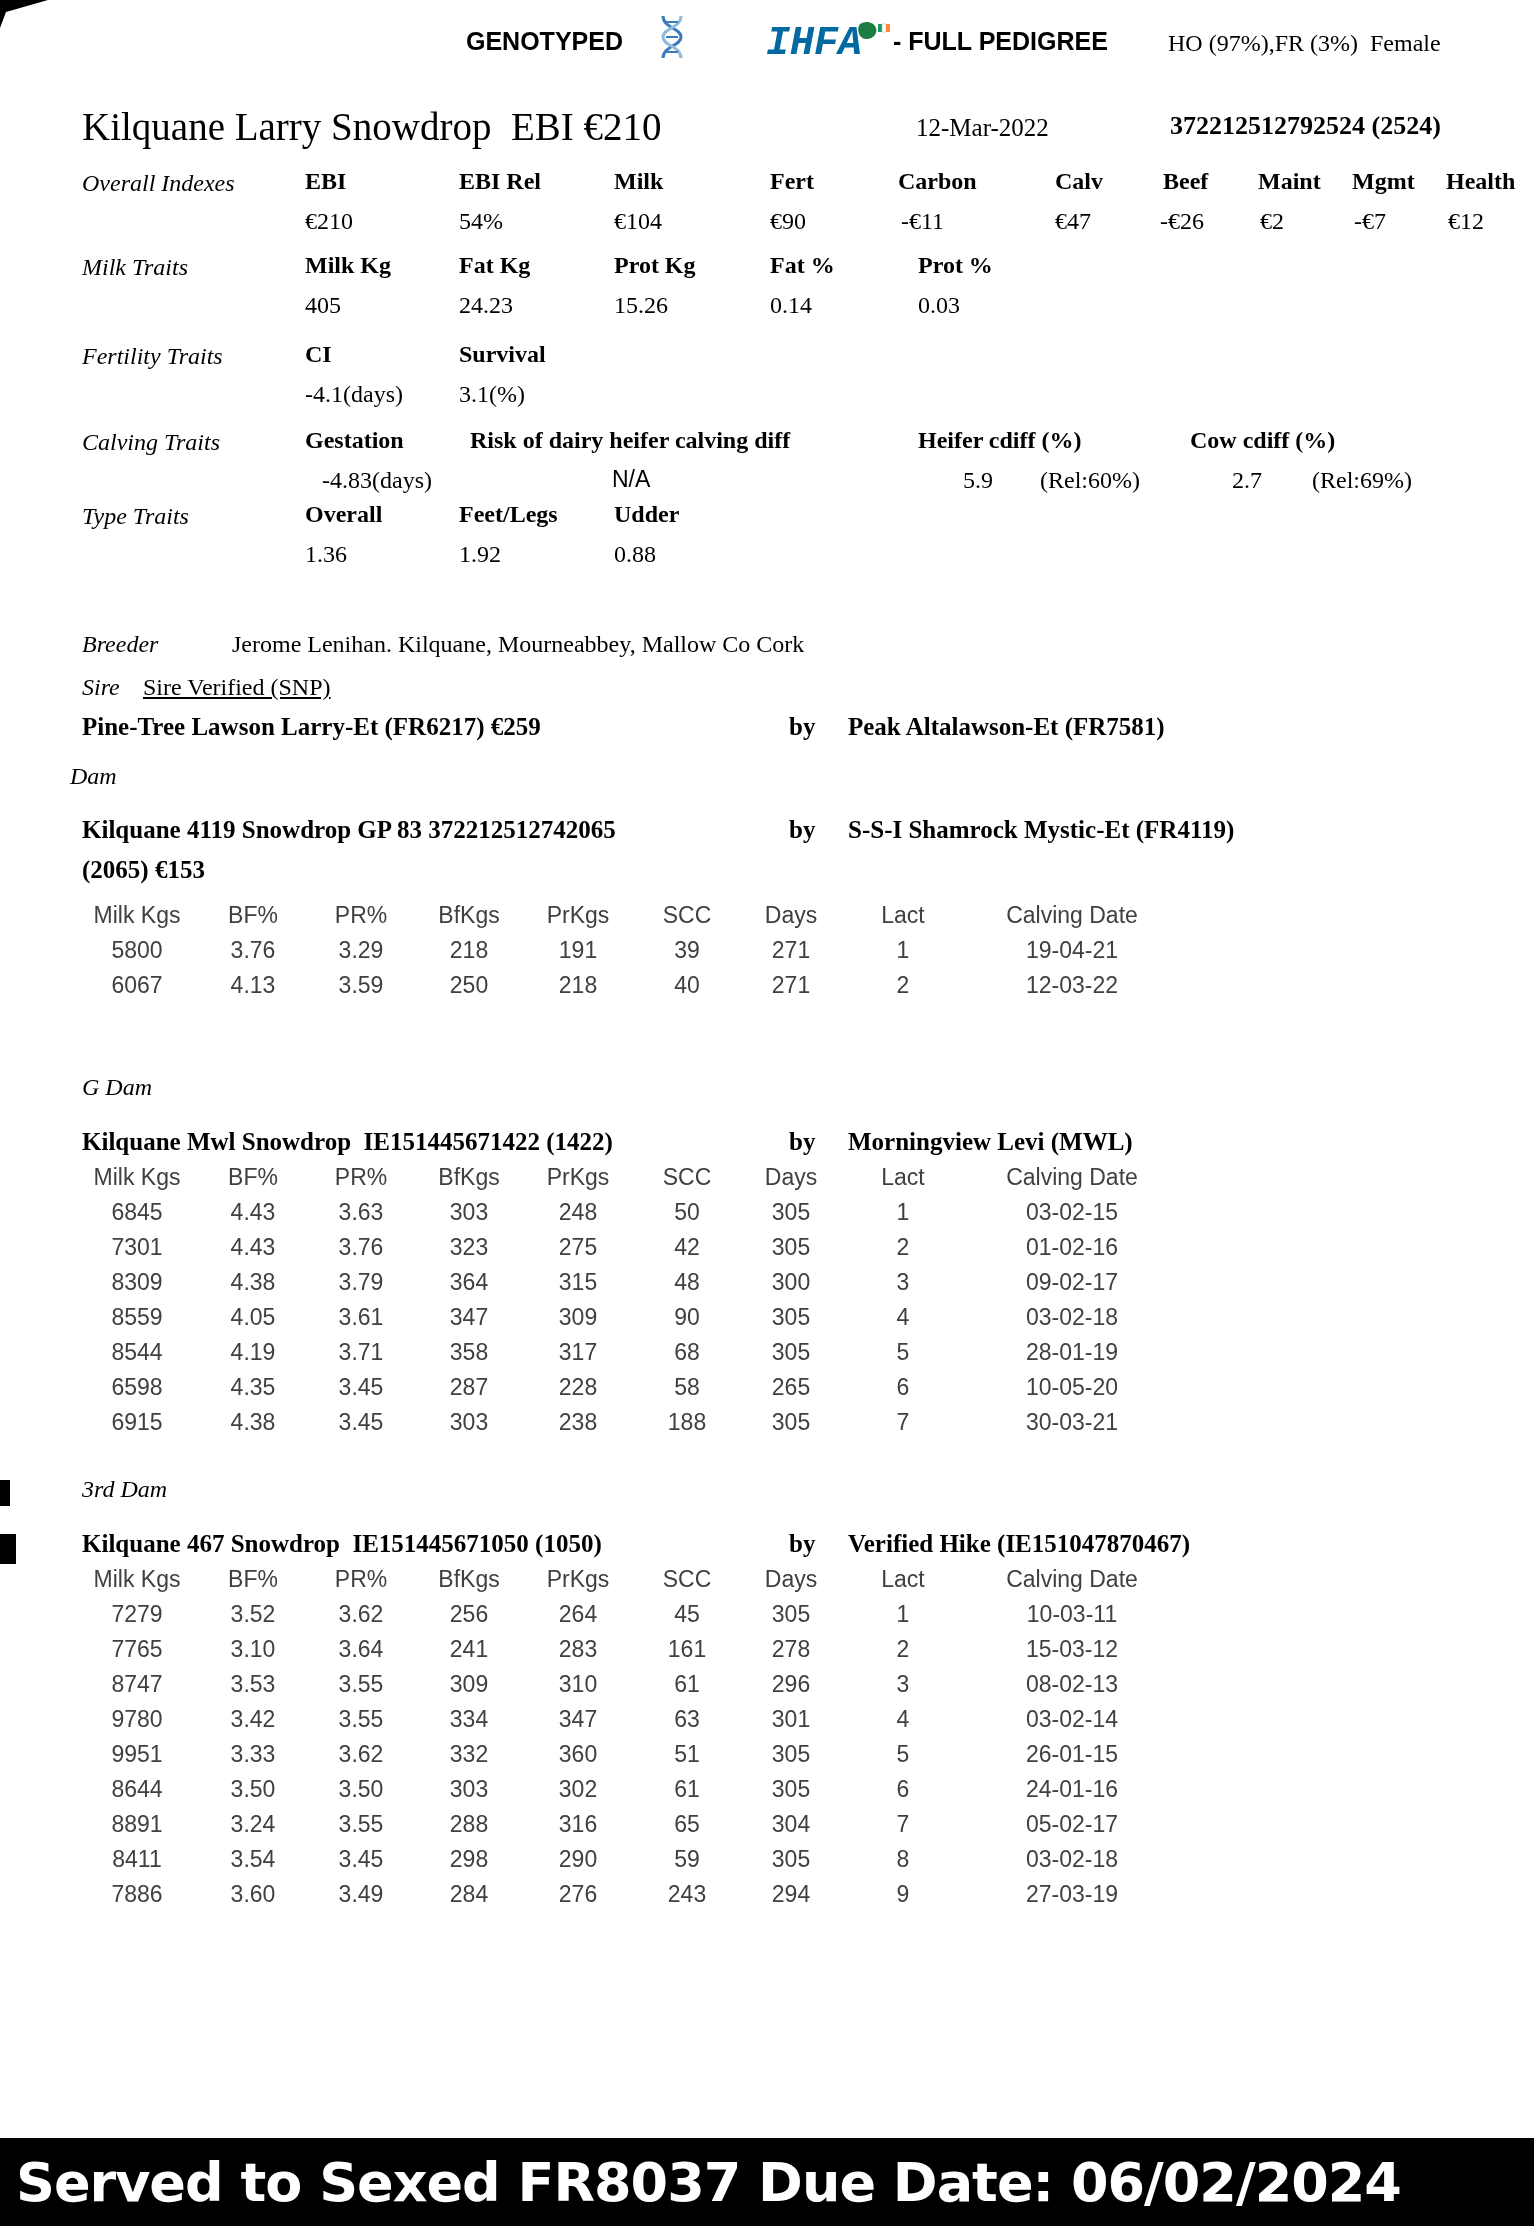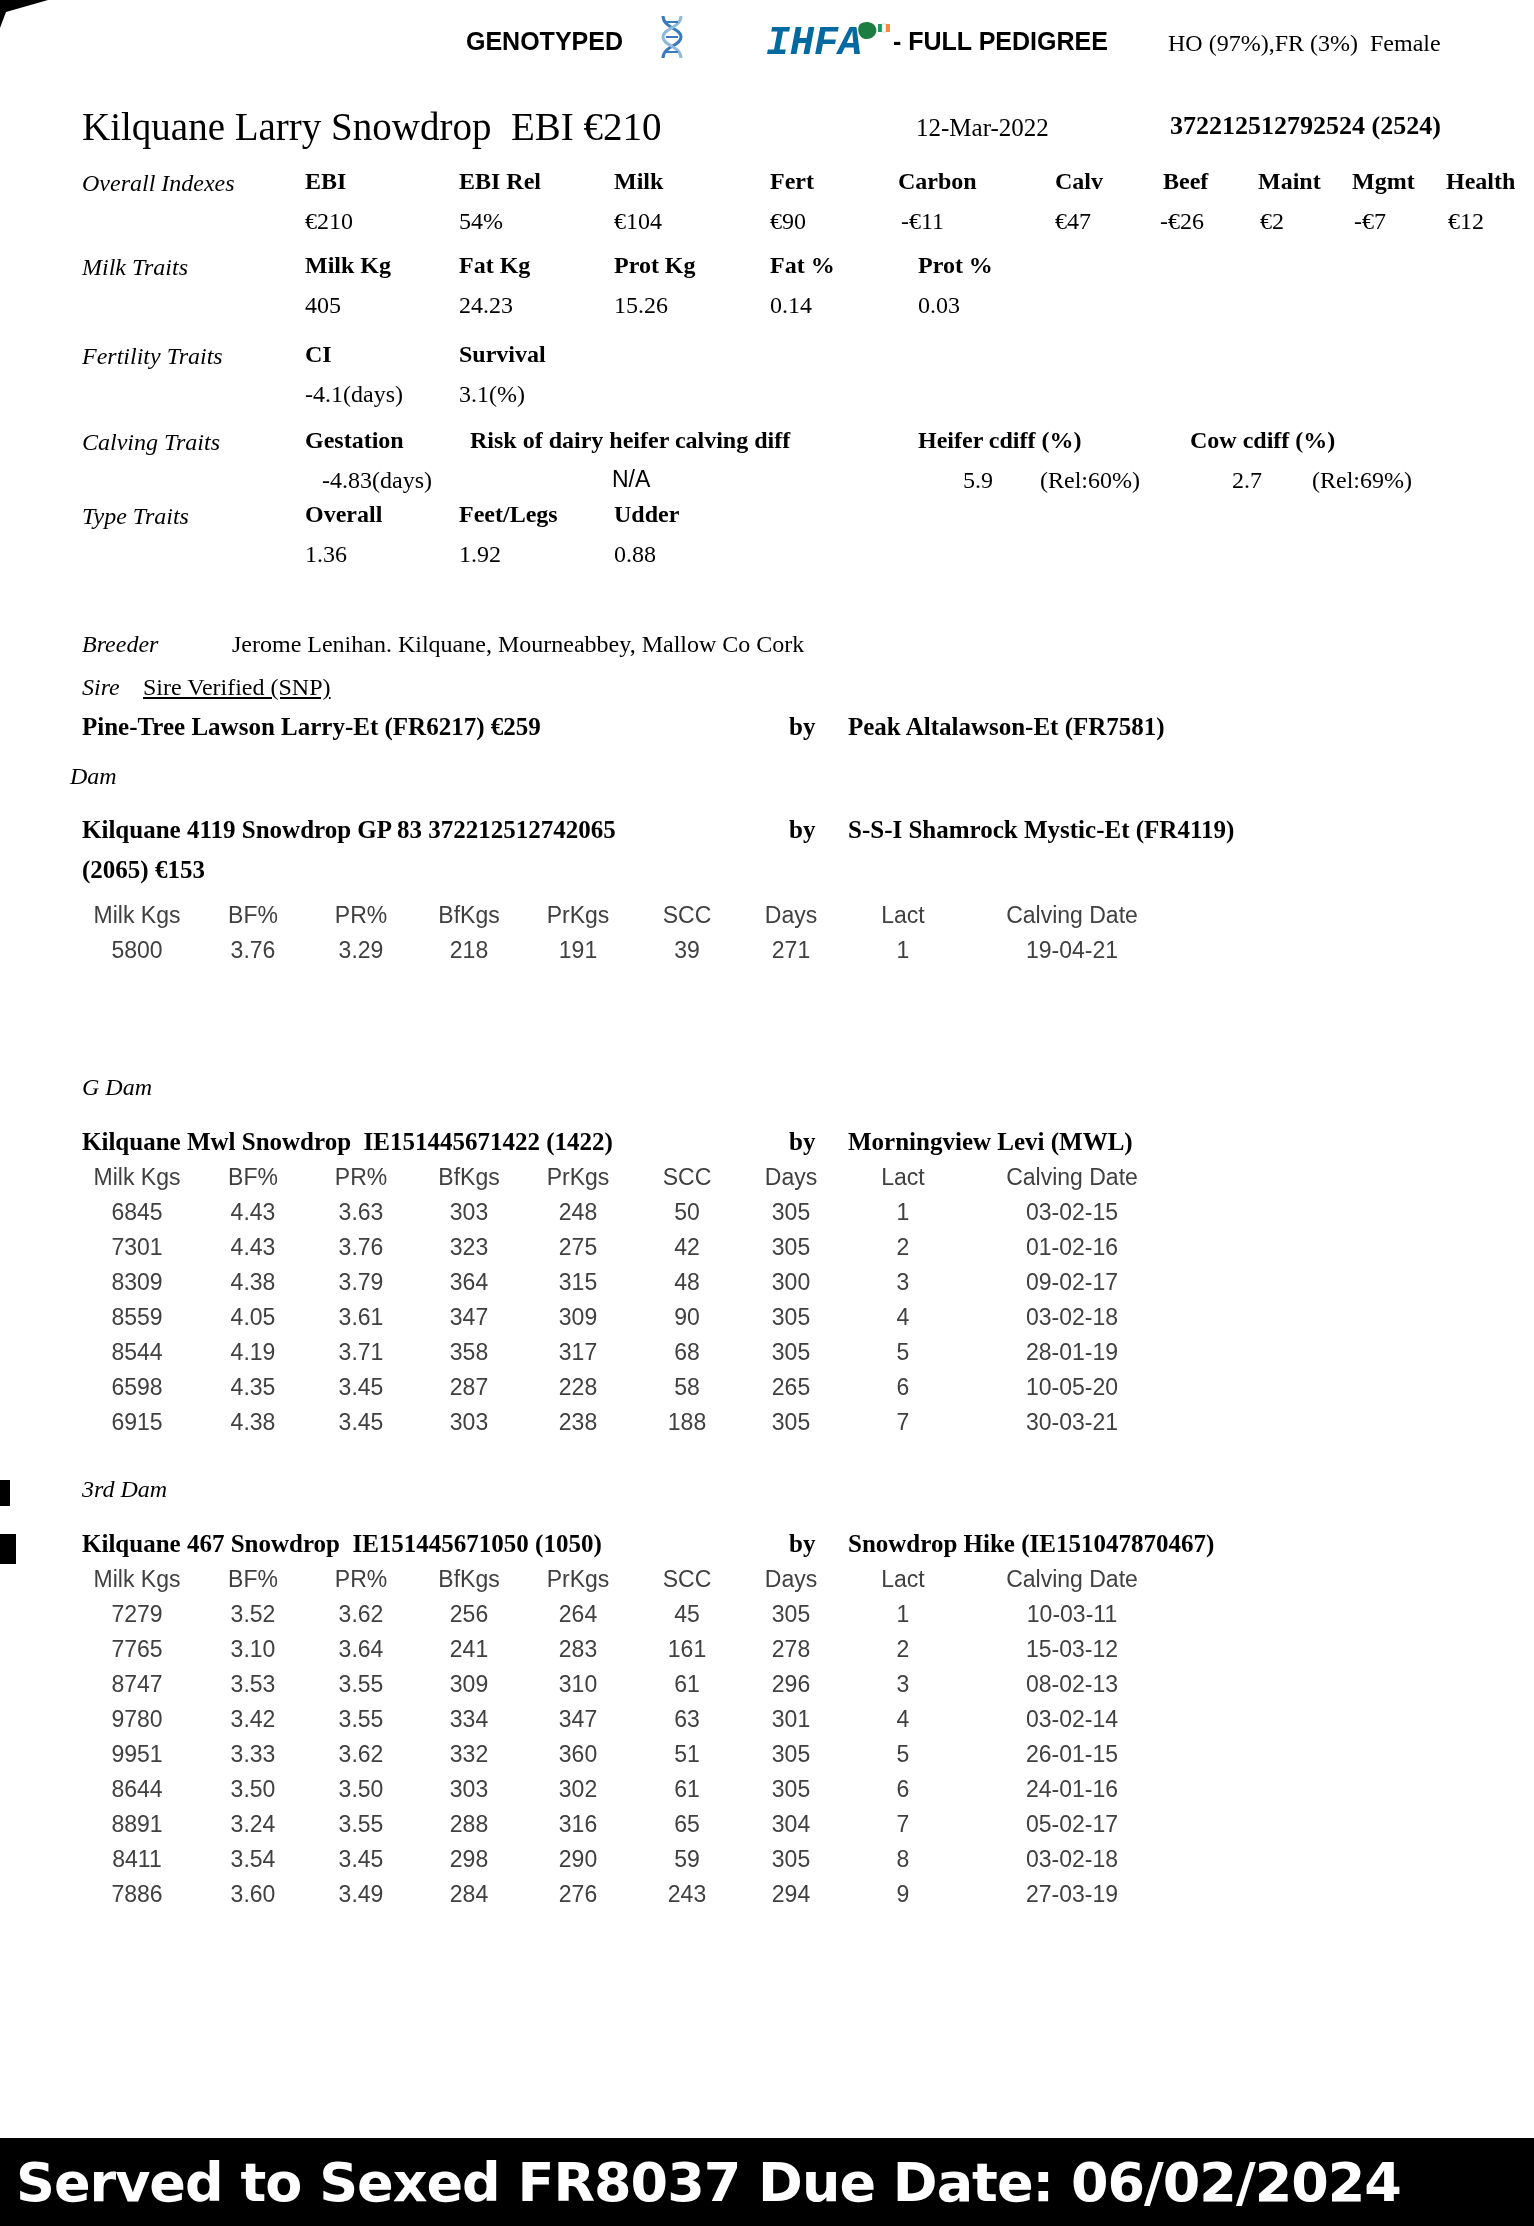--- a/index.html
+++ b/index.html
@@ -162,20 +162,31 @@
           <td>5800</td>
           <td>3.76</td>
           <td>3.29</td>
           <td>218</td>
           <td>191</td>
           <td>39</td>
           <td>271</td>
           <td>1</td>
           <td>19-04-21</td>
         </tr>
+        <tr>
+          <td>6067</td>
+          <td>4.13</td>
+          <td>3.59</td>
+          <td>250</td>
+          <td>218</td>
+          <td>40</td>
+          <td>271</td>
+          <td>2</td>
+          <td>12-03-22</td>
+        </tr>
       </tbody>
   </table>
 
   <span class="abs lbl" style="left:82px;top:1074px">G Dam</span>
   <span class="abs name" style="left:82px;top:1128px">Kilquane Mwl Snowdrop  IE151445671422 (1422)</span>
   <span class="abs name" style="left:789px;top:1128px">by</span>
   <span class="abs name" style="left:848px;top:1128px">Morningview Levi (MWL)</span>
 
   <table class="ptable" style="top:1160px">
     <colgroup>
@@ -279,21 +290,21 @@
           <td>305</td>
           <td>7</td>
           <td>30-03-21</td>
         </tr>
       </tbody>
   </table>
 
   <span class="abs lbl" style="left:82px;top:1476px">3rd Dam</span>
   <span class="abs name" style="left:82px;top:1530px">Kilquane 467 Snowdrop  IE151445671050 (1050)</span>
   <span class="abs name" style="left:789px;top:1530px">by</span>
-  <span class="abs name" style="left:848px;top:1530px">Snowdrop Hike (IE151047870467)</span>
+  <span class="abs name" style="left:848px;top:1530px">Verified Hike (IE151047870467)</span>
 
   <table class="ptable" style="top:1562px">
     <colgroup>
         <col style="width:124px">
         <col style="width:108px">
         <col style="width:108px">
         <col style="width:108px">
         <col style="width:110px">
         <col style="width:108px">
         <col style="width:100px">

